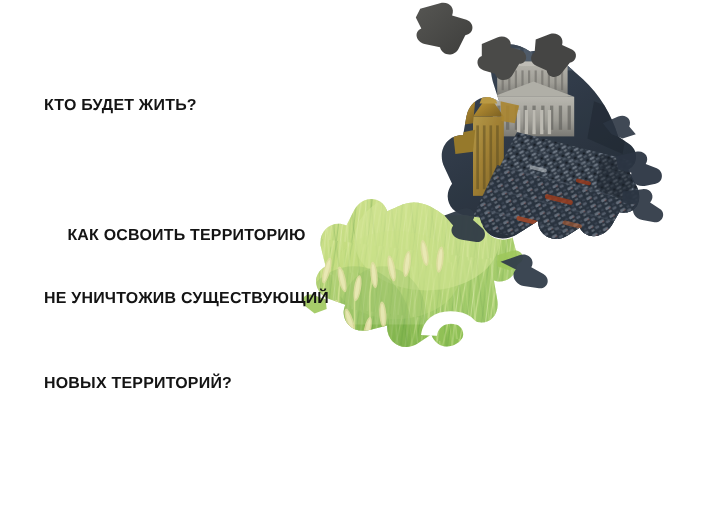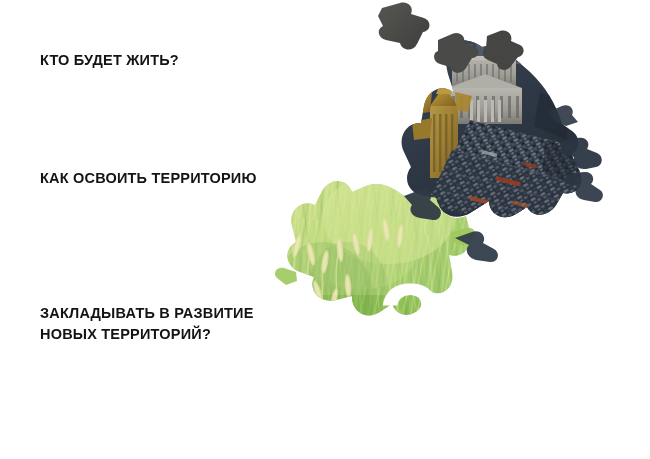--- a/index.html
+++ b/index.html
@@ -14,21 +14,21 @@
   .qblock{
     position:absolute;left:40px;
     color:#141414;
     font-weight:700;
     font-size:14.5px;
     line-height:21px;
     letter-spacing:0.2px;
     white-space:nowrap;
     text-transform:uppercase;
   }
-  .qline{display:block;}
+  .qline{display:block;margin-top:36px;}
   #q1{top:50px;}
   #q2{top:168px;text-align:center;}
   #q3{top:303px;}
 
   
   #collage{position:absolute;left:0;top:0;width:650px;height:459px;}
   #collage svg{display:block;width:650px;height:459px;}
 
   .qmark{
     position:absolute;
@@ -348,20 +348,20 @@
 
     <div class="qmark">?</div>
   </div>
 
   <div class="qblock" id="q1">
     <span class="qline">КТО БУДЕТ ЖИТЬ?</span>
   </div>
 
   <div class="qblock" id="q2">
     <span class="qline">КАК ОСВОИТЬ ТЕРРИТОРИЮ</span>
+    <span class="qline">НЕ УНИЧТОЖИВ СУЩЕСТВУЮЩИЙ</span>
   </div>
 
   <div class="qblock" id="q3">
-    <span class="qline">ЗАКЛАДЫВАТЬ В РАЗВИТИЕ</span>
     <span class="qline">НОВЫХ ТЕРРИТОРИЙ?</span>
   </div>
 
 </div>
 
 </body></html>

